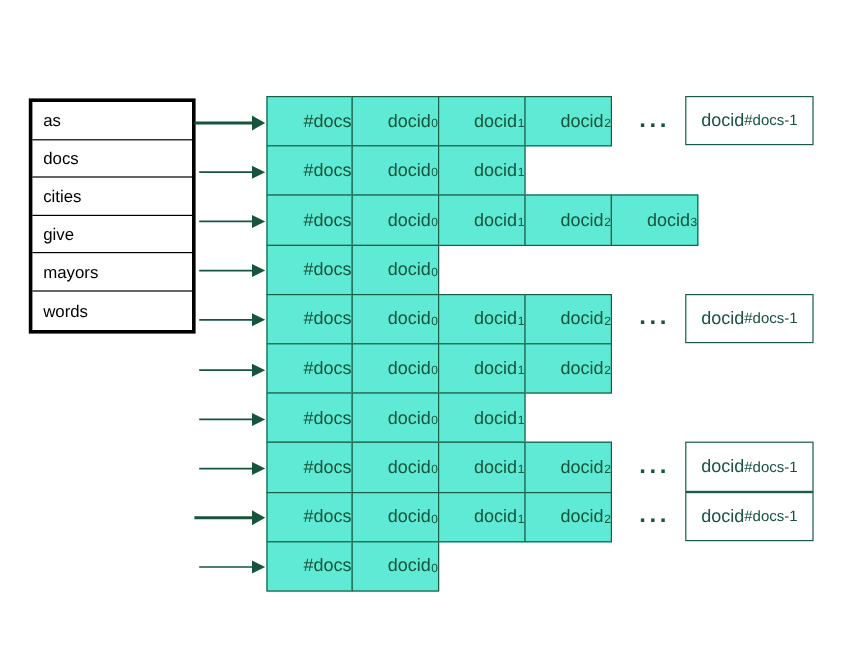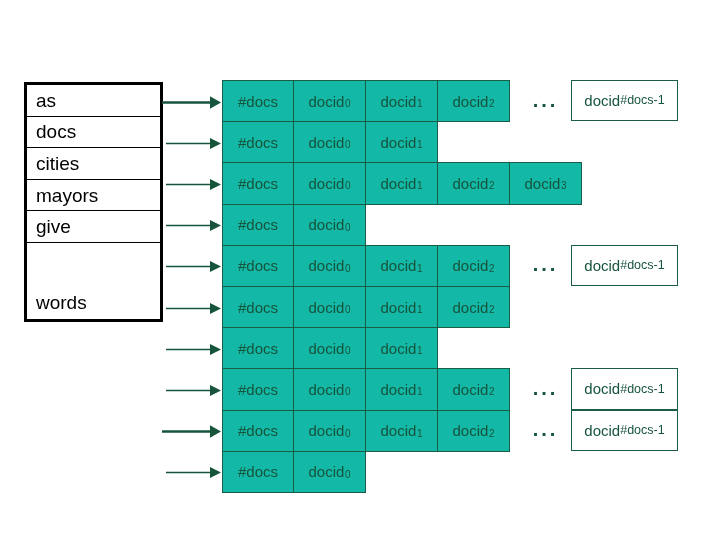--- a/index.html
+++ b/index.html
@@ -31,26 +31,26 @@
     box-sizing: border-box;
     background: #ffffff;
   }
   .dict-row {
     height: 31.6px;
     box-sizing: border-box;
     border-bottom: 1px solid #000000;
     display: flex;
     align-items: center;
     padding-left: 9px;
-    font-size: 19px;
+    font-size: 14px;
     color: #000000;
     line-height: 1;
     white-space: nowrap;
   }
-  .dict-row:last-child { border-bottom: none; margin-top: 44px; }
+  .dict-row:last-child { border-bottom: none; }
 
   
   #postings {
     position: absolute;
     left: 222px;
     top: 81px;
   }
   .post-row {
     position: relative;
     height: 41.2px;
@@ -62,22 +62,22 @@
     display: flex;
     height: 41.2px;
   }
   .cell {
     box-sizing: border-box;
     border: 1px solid #1a5c44;
     margin-left: -1px;
     margin-top: -1px;
     display: flex;
     align-items: center;
-    justify-content: center;
-    background: #14b8a6;
+    justify-content: flex-end;
+    background: #5eead4;
     color: #17543c;
     font-size: 15px;
     line-height: 1;
     white-space: nowrap;
   }
   .cell:first-child { margin-left: 0; }
   .cell.w-docs  { width: 72px; }
   .cell.w-docid { width: 73px; }
 
   .cell sub {
@@ -141,24 +141,24 @@
       <div class="dict-row">
         <span>as</span>
       </div>
       <div class="dict-row">
         <span>docs</span>
       </div>
       <div class="dict-row">
         <span>cities</span>
       </div>
       <div class="dict-row">
+        <span>give</span>
+      </div>
+      <div class="dict-row">
         <span>mayors</span>
-      </div>
-      <div class="dict-row">
-        <span>give</span>
       </div>
       <div class="dict-row">
         <span>words</span>
       </div>
     </div>
 
   <div id="postings">
       <div class="post-row">
         <div class="cells">
           <div class="cell w-docs">

